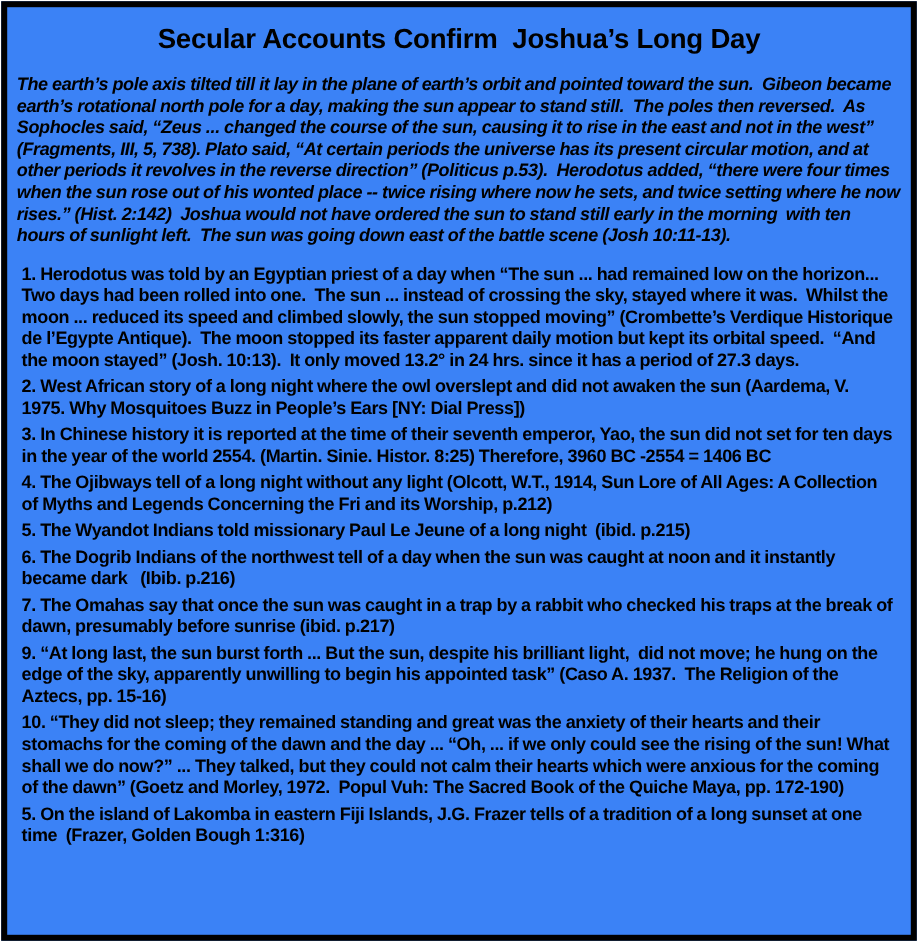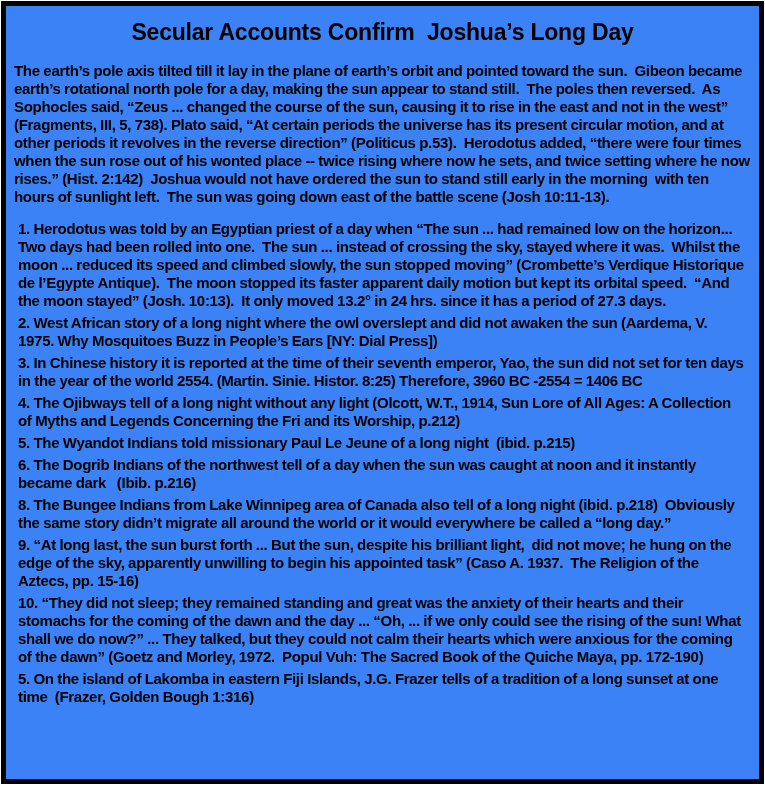--- a/index.html
+++ b/index.html
@@ -30,20 +30,21 @@
     text-align: center;
     font-size: 23px;
     line-height: 28px;
     font-weight: bold;
     color: #000000;
     white-space: pre-wrap;
     letter-spacing: -0.2px;
   }
   .intro {
     margin: 0 0 14px 0;
+    font-style: italic;
   }
   .body-text {
     font-size: 15px;
     line-height: 18px;
     font-weight: bold;
     color: #000000;
     white-space: pre-wrap;
     letter-spacing: -0.3px;
     word-spacing: -0.3px;
   }
@@ -59,18 +60,18 @@
 
   <p class="body-text intro">The earth’s pole axis tilted till it lay in the plane of earth’s orbit and pointed toward the sun.  Gibeon became earth’s rotational north pole for a day, making the sun appear to stand still.  The poles then reversed.  As Sophocles said, “Zeus ... changed the course of the sun, causing it to rise in the east and not in the west” (Fragments, III, 5, 738). Plato said, “At certain periods the universe has its present circular motion, and at other periods it revolves in the reverse direction” (Politicus p.53).  Herodotus added, “there were four times when the sun rose out of his wonted place -- twice rising where now he sets, and twice setting where he now rises.” (Hist. 2:142)  Joshua would not have ordered the sun to stand still early in the morning  with ten hours of sunlight left.  The sun was going down east of the battle scene (Josh 10:11-13).</p>
 
   <div>
     <div class="body-text list-item">1. Herodotus was told by an Egyptian priest of a day when “The sun ... had remained low on the horizon... Two days had been rolled into one.  The sun ... instead of crossing the sky, stayed where it was.  Whilst the moon ... reduced its speed and climbed slowly, the sun stopped moving” (Crombette’s Verdique Historique de l’Egypte Antique).  The moon stopped its faster apparent daily motion but kept its orbital speed.  “And the moon stayed” (Josh. 10:13).  It only moved 13.2° in 24 hrs. since it has a period of 27.3 days.</div>
     <div class="body-text list-item">2. West African story of a long night where the owl overslept and did not awaken the sun (Aardema, V. 1975. Why Mosquitoes Buzz in People’s Ears [NY: Dial Press])</div>
     <div class="body-text list-item">3. In Chinese history it is reported at the time of their seventh emperor, Yao, the sun did not set for ten days  in the year of the world 2554. (Martin. Sinie. Histor. 8:25) Therefore, 3960 BC -2554 = 1406 BC</div>
     <div class="body-text list-item">4. The Ojibways tell of a long night without any light (Olcott, W.T., 1914, Sun Lore of All Ages: A Collection of Myths and Legends Concerning the Fri and its Worship, p.212)</div>
     <div class="body-text list-item">5. The Wyandot Indians told missionary Paul Le Jeune of a long night  (ibid. p.215)</div>
     <div class="body-text list-item">6. The Dogrib Indians of the northwest tell of a day when the sun was caught at noon and it instantly became dark   (Ibib. p.216)</div>
-    <div class="body-text list-item">8. The Bungee Indians from Lake Winnipeg area of Canada also tell of a long night (ibid. p.218)  Obviously the same story didn’t migrate all around the world or it would everywhere be called a “long day.”</div>
+    <div class="body-text list-item">7. The Omahas say that once the sun was caught in a trap by a rabbit who checked his traps at the break of dawn, presumably before sunrise (ibid. p.217)</div>
     <div class="body-text list-item">9. “At long last, the sun burst forth ... But the sun, despite his brilliant light,  did not move; he hung on the edge of the sky, apparently unwilling to begin his appointed task” (Caso A. 1937.  The Religion of the Aztecs, pp. 15-16)</div>
     <div class="body-text list-item">10. “They did not sleep; they remained standing and great was the anxiety of their hearts and their stomachs for the coming of the dawn and the day ... “Oh, ... if we only could see the rising of the sun! What shall we do now?” ... They talked, but they could not calm their hearts which were anxious for the coming of the dawn” (Goetz and Morley, 1972.  Popul Vuh: The Sacred Book of the Quiche Maya, pp. 172-190)</div>
     <div class="body-text list-item">5. On the island of Lakomba in eastern Fiji Islands, J.G. Frazer tells of a tradition of a long sunset at one time  (Frazer, Golden Bough 1:316)</div>
   </div>
 </div>
 
 </body></html>

